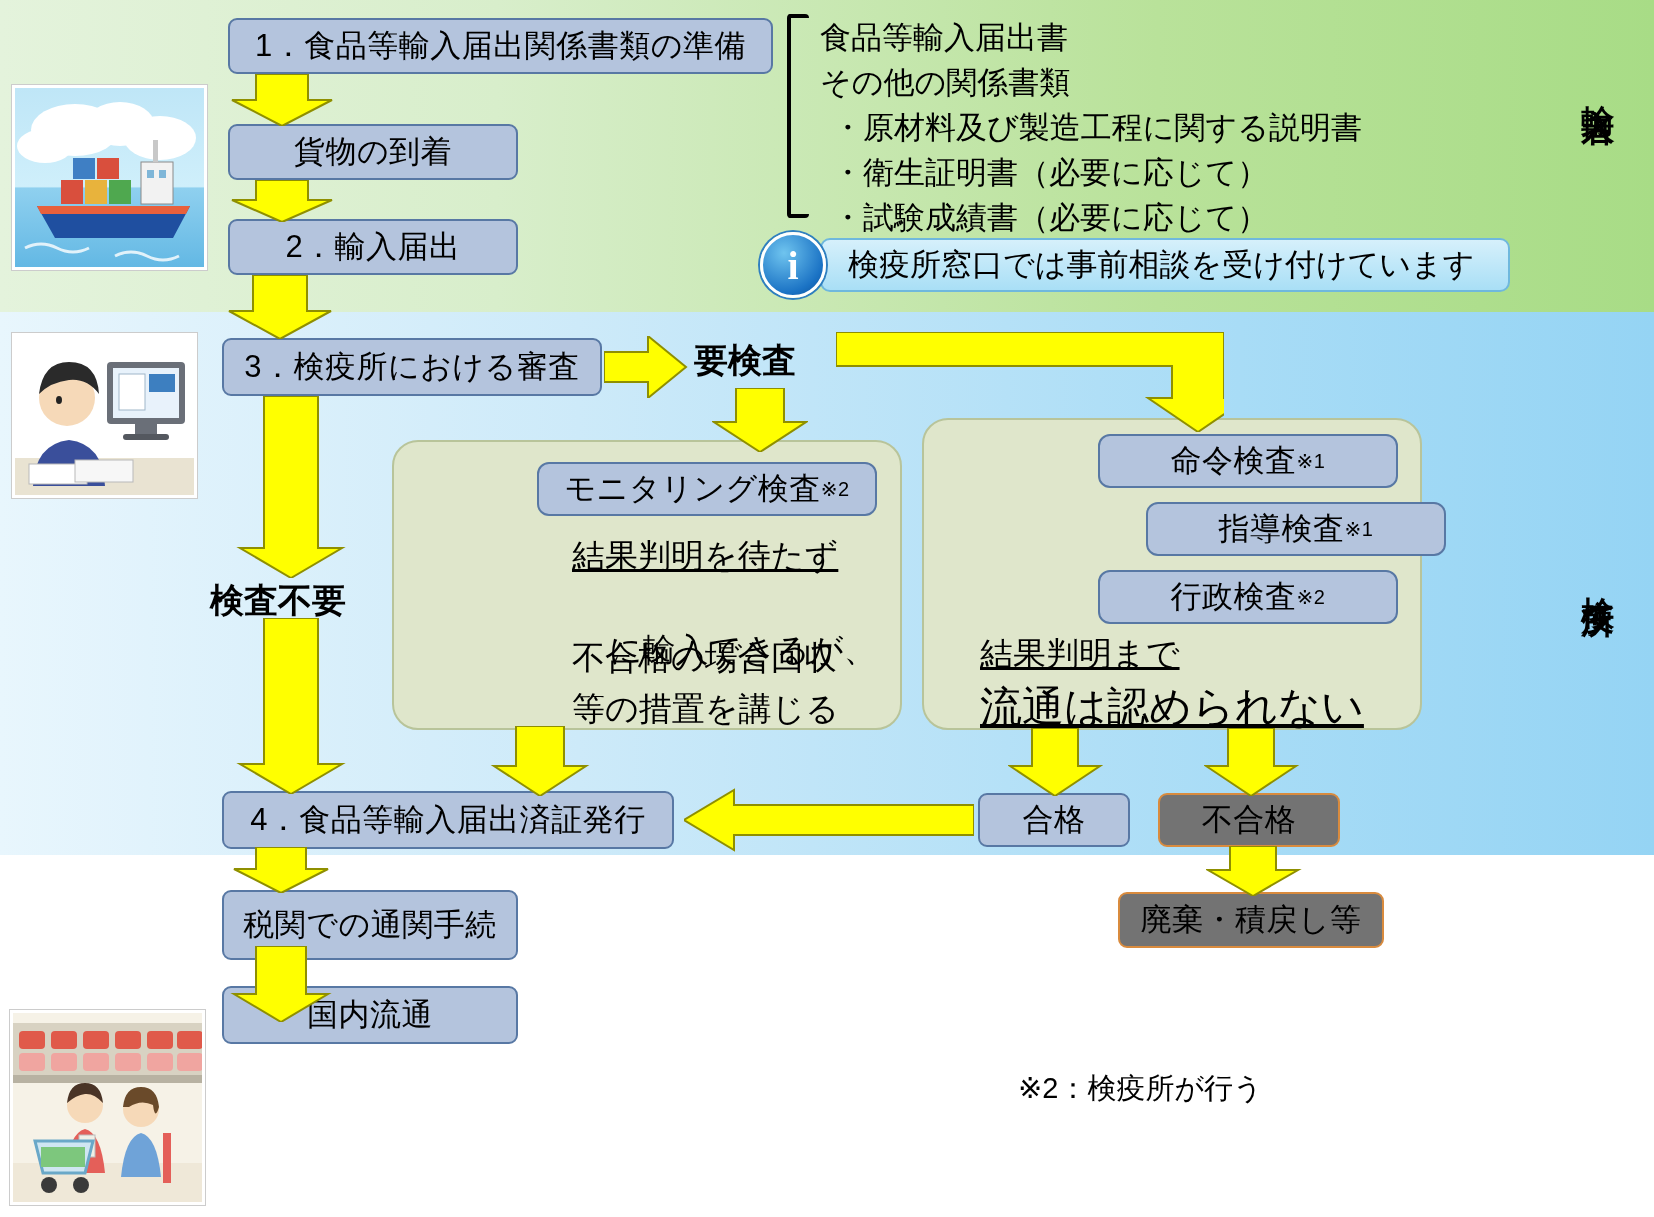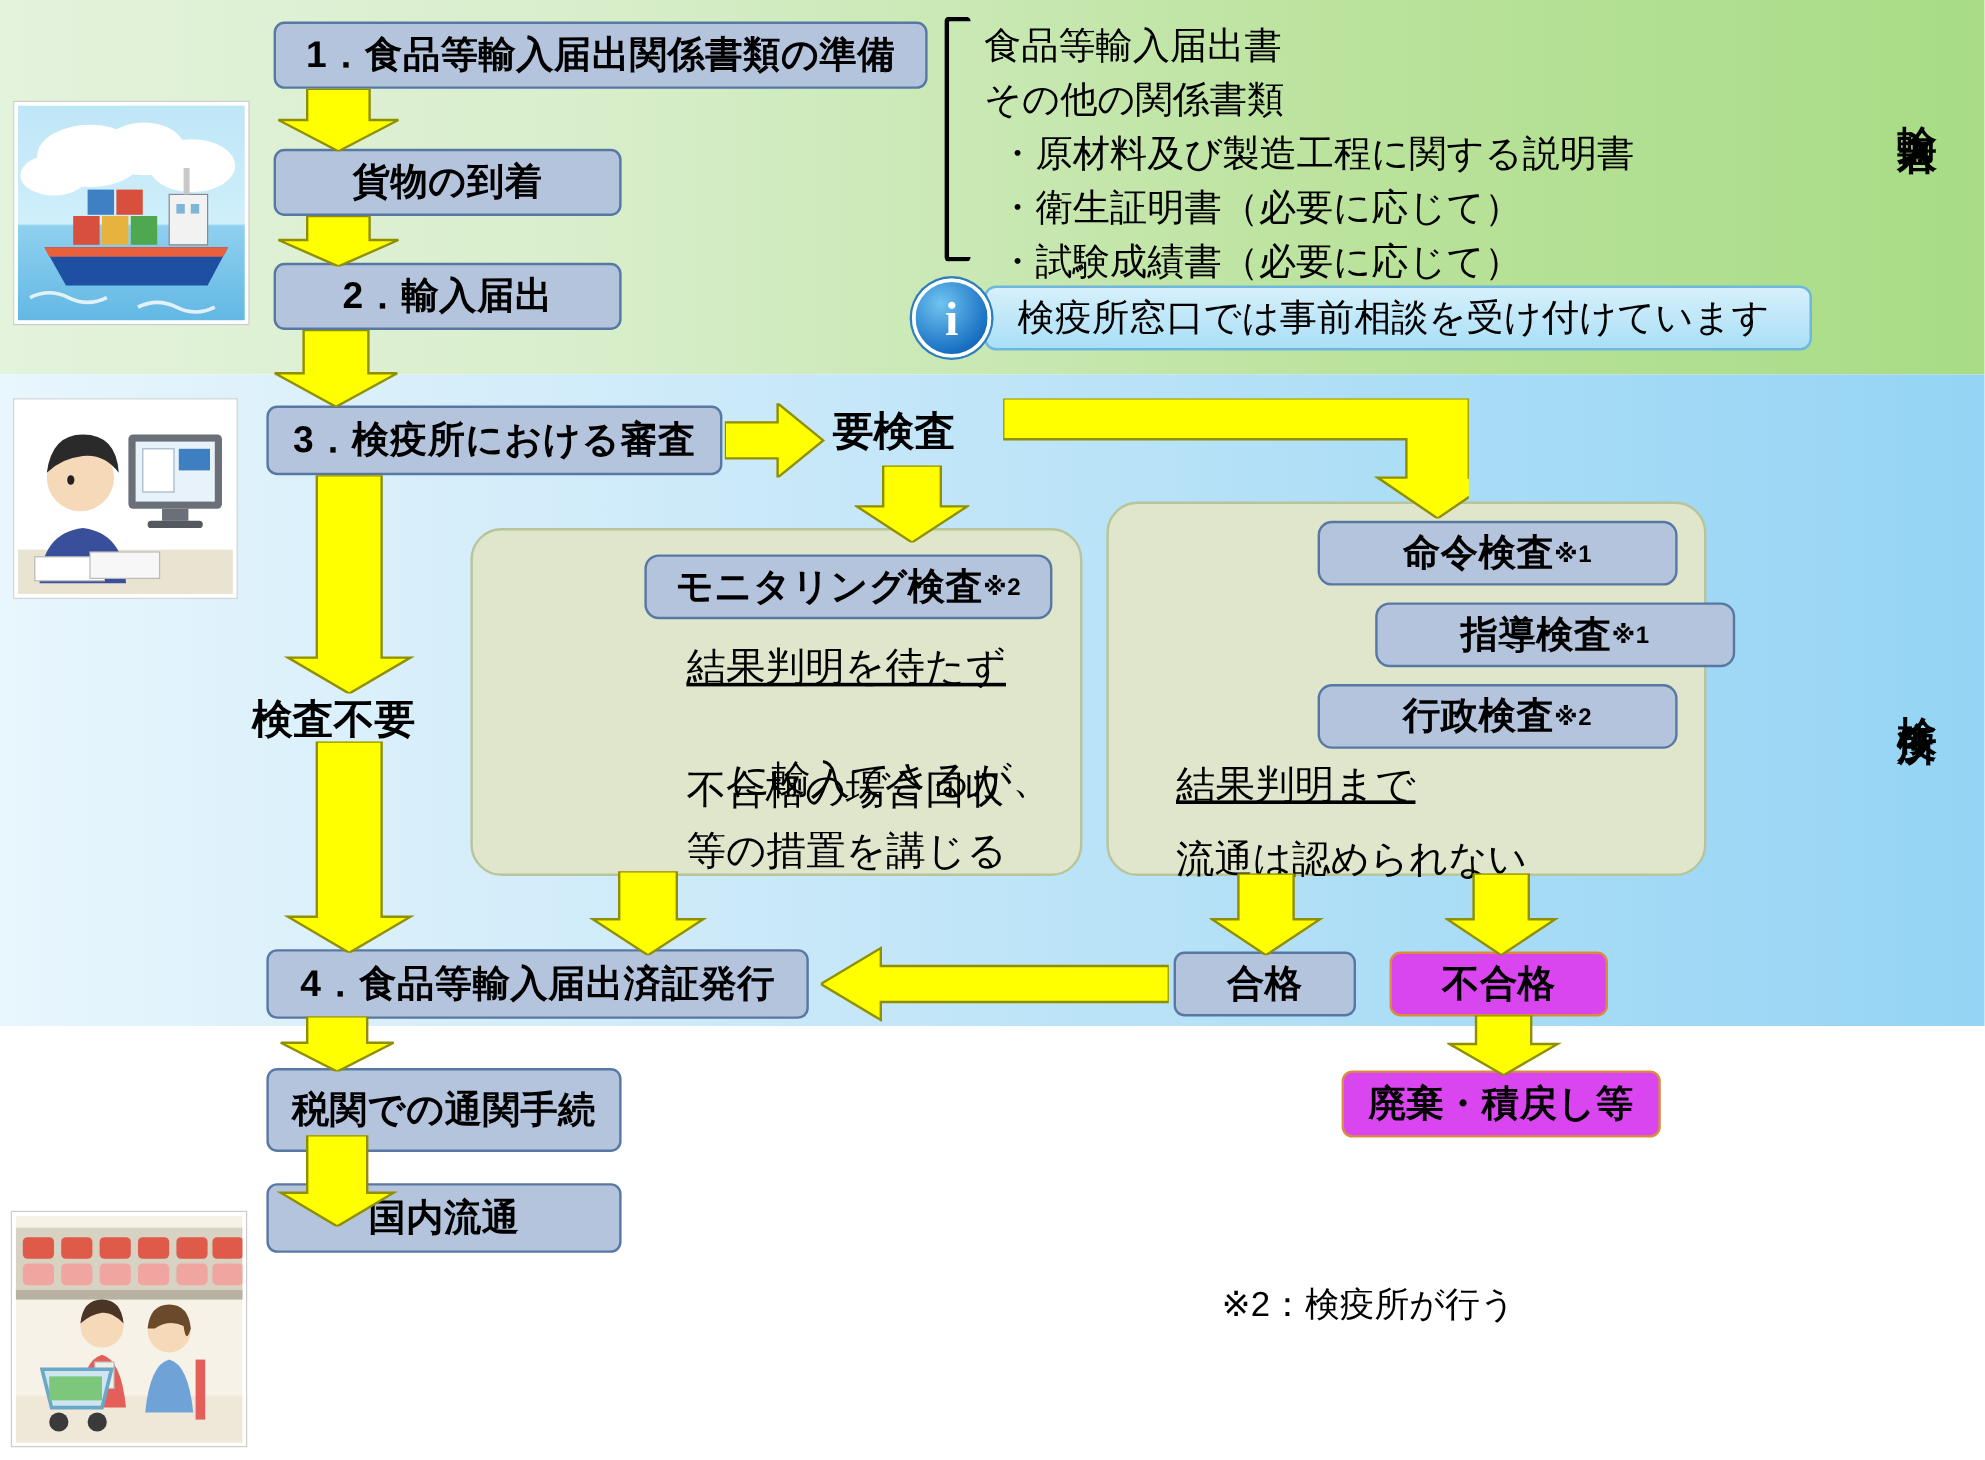--- a/index.html
+++ b/index.html
@@ -59,24 +59,23 @@
     background: #b4c4dd;
     border: 2px solid #5878a4;
     border-radius: 9px;
     display: flex;
     align-items: center;
     justify-content: center;
     font-size: 31px;
     color: #000;
     text-align: center;
     letter-spacing: 0.5px;
-    font-weight: bold;
   }
   .pbox.orange {
-    background: #d946ef;
+    background: #737373;
     border-color: #d98b3e;
   }
   .pbox.round {
     border-radius: 12px;
   }
 
   
   .panel {
     position: absolute;
     box-sizing: border-box;
@@ -370,21 +369,21 @@
     <span>指導検査</span>
       <span class="sup">※1</span>
   </div>
 
   <div class="pbox round" style="left:1098px; top:570px; width:300px; height:54px;">
     <span>行政検査</span>
       <span class="sup">※2</span>
   </div>
 
   <div class="txt under" style="left:980px; top:633px; font-size:33px;">結果判明まで</div>
-  <div class="txt" style="left:980px; top:696px; font-size:32px;">流通は認められない</div>
+  <div class="txt" style="left:980px; top:680px; font-size:42px;text-decoration:underline;">流通は認められない</div>
 
   <div class="pbox" style="left:978px; top:793px; width:152px; height:54px;">合格</div>
 
   <div class="pbox orange" style="left:1158px; top:793px; width:182px; height:54px;">不合格</div>
 
   <div class="pbox orange" style="left:1118px; top:892px; width:266px; height:56px;">廃棄・積戻し等</div>
 
   <div class="note" style="left:1018px; top:1067px;">※2：検疫所が行う</div>
 
   <div class="arrow" style="left:228px; top:74px;">

